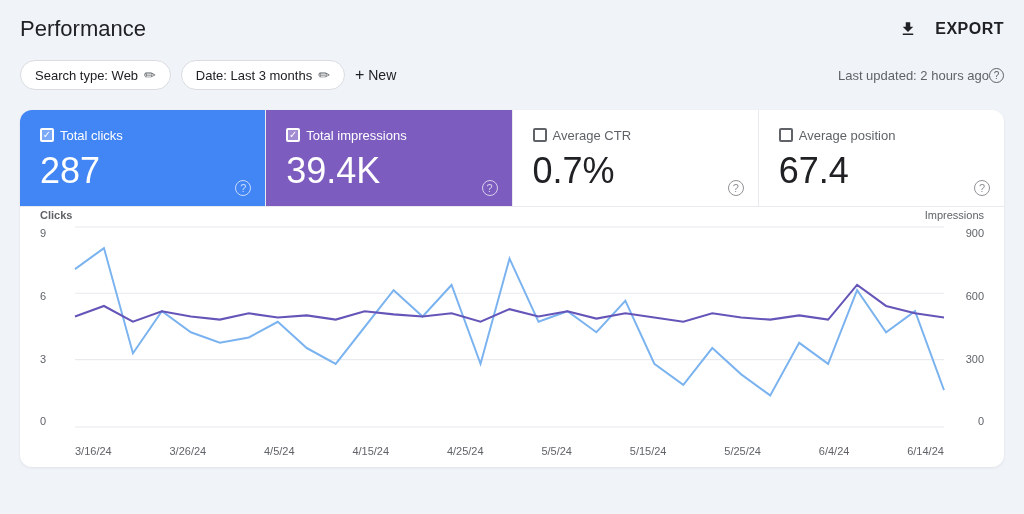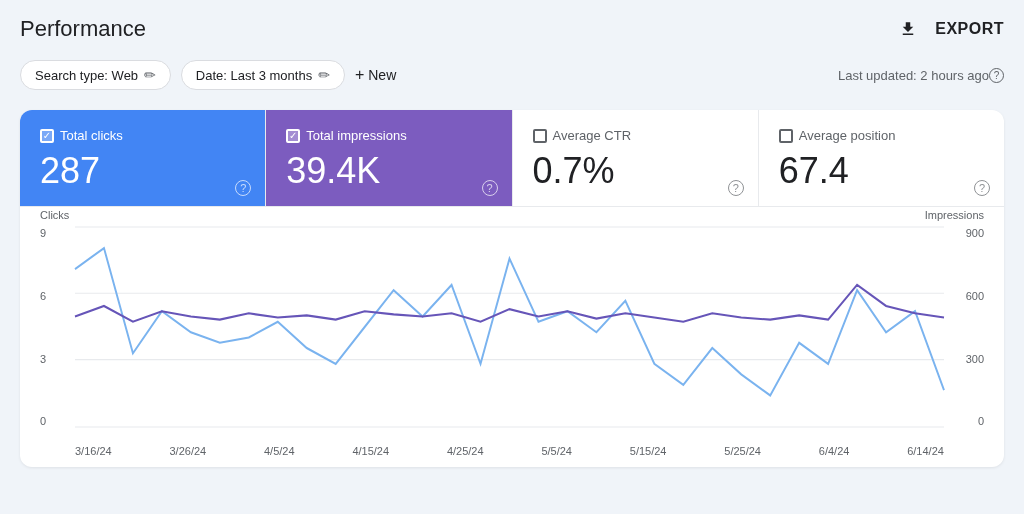--- a/index.html
+++ b/index.html
@@ -109,21 +109,20 @@
     .metric-card.active-blue {
       background: #4285f4;
       color: #fff;
     }
     .metric-card.active-purple {
       background: #7c5cbf;
       color: #fff;
     }
     .metric-header {
       display: flex;
-      align-items: center;
       gap: 6px;
       margin-bottom: 6px;
       font-size: 13px;
     }
     .metric-checkbox {
       width: 14px;
       height: 14px;
       border: 2px solid currentColor;
       border-radius: 2px;
       display: flex;
@@ -206,20 +205,21 @@
       color: #5f6368;
       width: 35px;
       text-align: right;
     }
     .chart-axis-label-left {
       position: absolute;
       left: 0;
       top: -18px;
       font-size: 11px;
       color: #5f6368;
+      font-weight: bold;
     }
     .chart-axis-label-right {
       position: absolute;
       right: 0;
       top: -18px;
       font-size: 11px;
       color: #5f6368;
     }
     .chart-inner {
       position: absolute;

